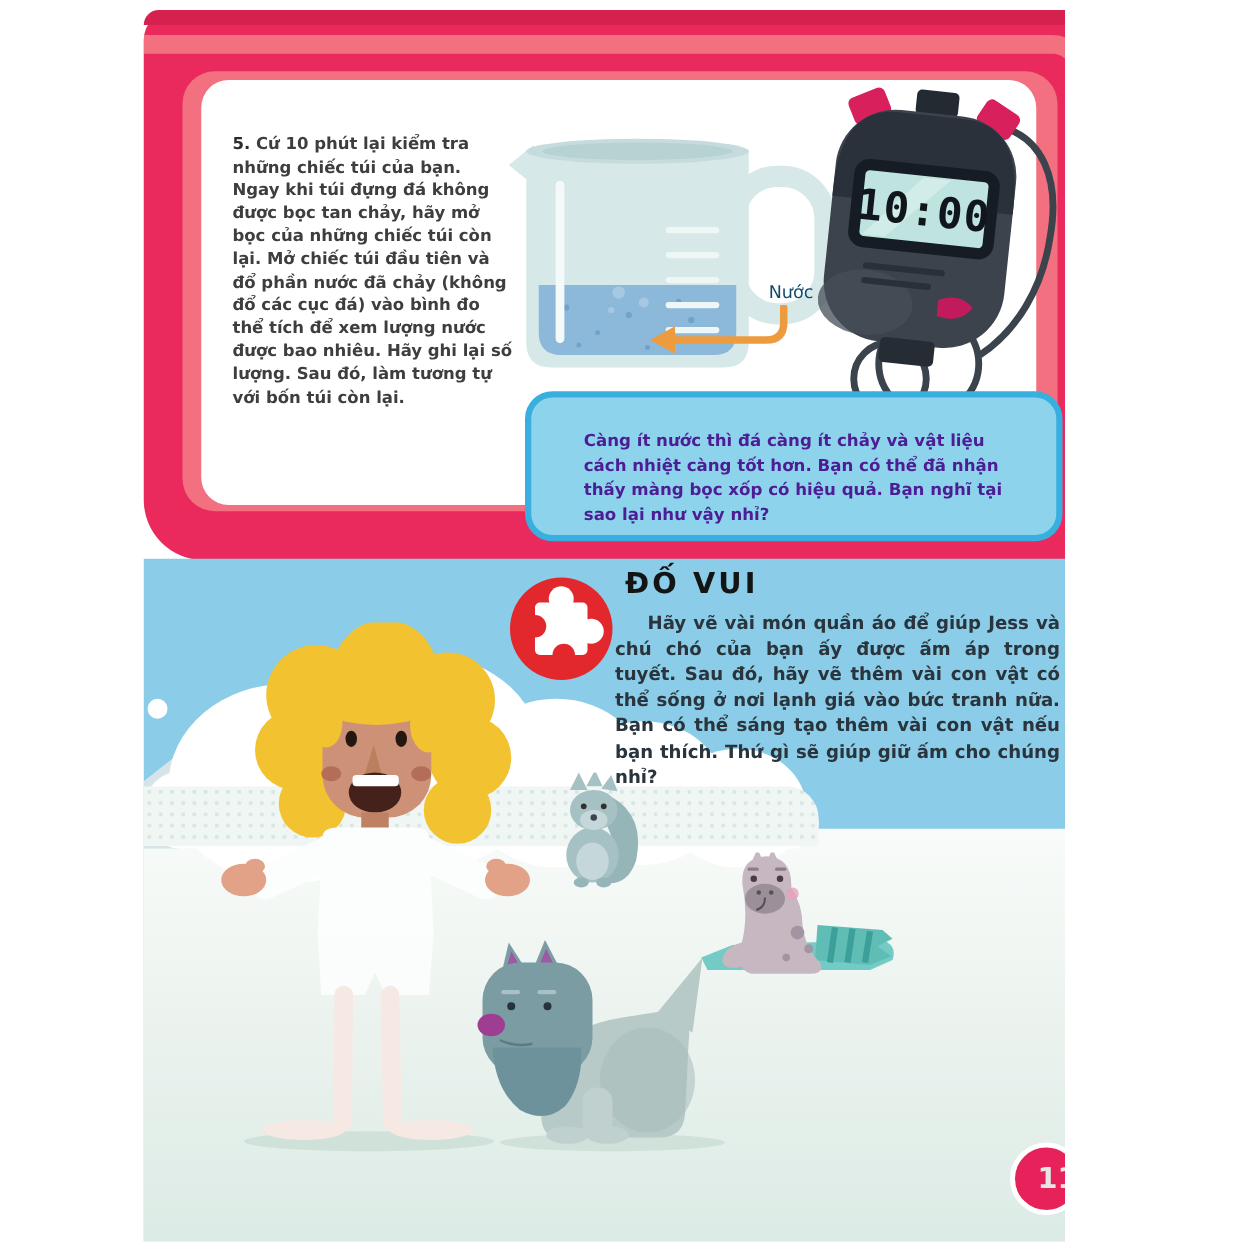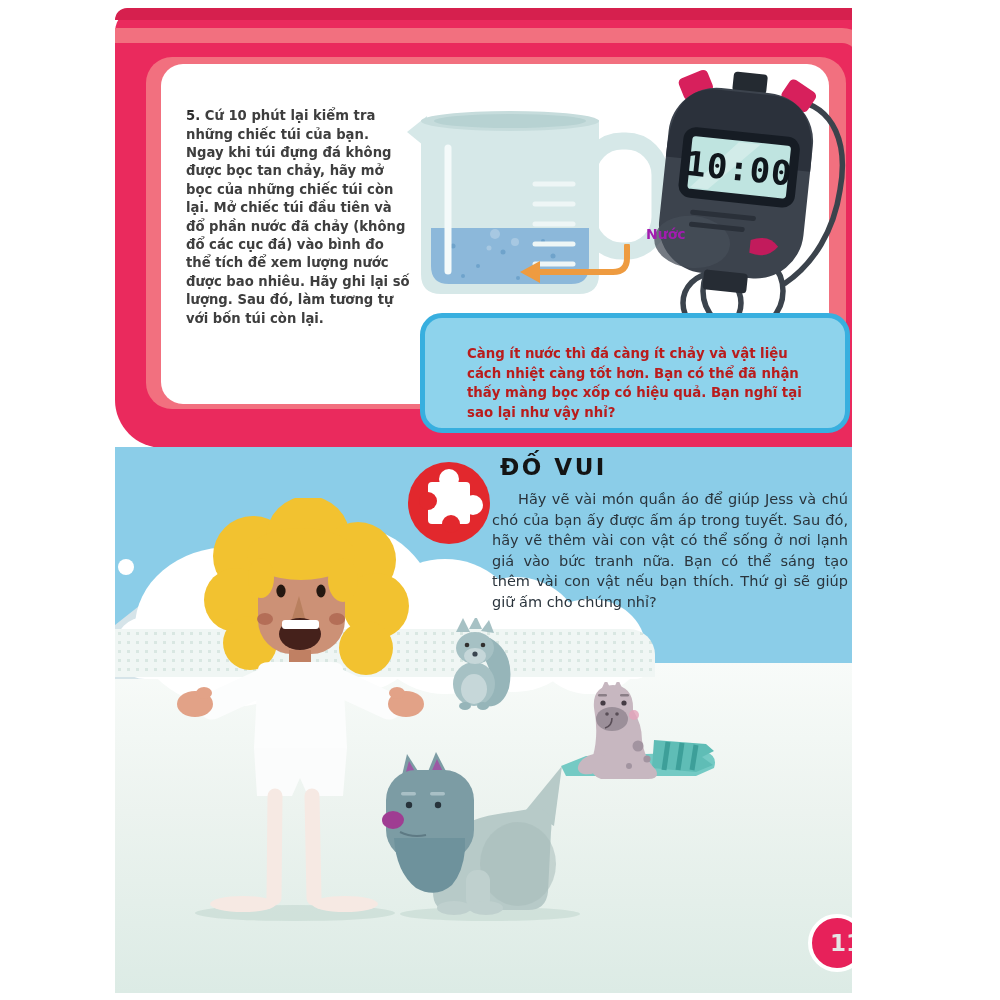--- a/index.html
+++ b/index.html
@@ -22,28 +22,28 @@
     background:#ffffff;border-radius:22px;}
 
   
   .step-text{position:absolute;left:186px;top:94px;width:224px;
     font-size:13.2px;line-height:18.4px;font-weight:600;color:#3e3e3e;}
   .step-text b{font-weight:800;color:#2c2c2c;}
 
   
   .beaker{position:absolute;left:403px;top:106px;}
   .stopwatch{position:absolute;left:638px;top:58px;}
-  .water-label{position:absolute;left:646px;top:226px;font-size:14px;font-weight:700;color:#a21caf;}
+  .water-label{position:absolute;left:615px;top:226px;font-size:14px;font-weight:400;color:#0c4a6e;}
   .arrow{position:absolute;left:518px;top:244px;}
 
   
   .callout{position:absolute;left:420px;top:313px;width:430px;height:120px;box-sizing:border-box;
     background:var(--callout_fill);border:5px solid var(--callout_border);border-radius:22px;
     padding:26px 38px 0 42px;}
-  .callout p{margin:0;font-size:13.3px;line-height:19.5px;font-weight:700;color:#b91c1c;}
+  .callout p{margin:0;font-size:13.3px;line-height:19.5px;font-weight:700;color:#4c1d95;}
 
   
   .scene{position:absolute;left:115px;top:447px;width:787px;height:546px;overflow:hidden;background:var(--sky_blue);}
   .ground{position:absolute;left:0;top:216px;width:100%;height:330px;
     background:linear-gradient(#f8fbf9 0%,#ecf3ef 45%,#dcebe5 100%);}
   .mountains{position:absolute;left:0;top:140px;}
   .cloud{position:absolute;background:#ffffff;border-radius:50%;}
   .cloud-base{position:absolute;background:#ffffff;border-radius:30px;}
   .snow-band{position:absolute;left:0;top:182px;width:540px;height:48px;background:#f0f6f4;
     border-top-right-radius:26px;
@@ -55,21 +55,21 @@
   .squirrel{position:absolute;left:315px;top:171px;}
   .dog{position:absolute;left:263px;top:305px;}
   .seal{position:absolute;left:441px;top:235px;}
 
   
   .quiz-icon{position:absolute;left:408px;top:462px;width:82px;height:82px;border-radius:50%;
     background:var(--icon_red);}
   .quiz-title{position:absolute;left:500px;top:454px;font-size:23px;font-weight:700;
     letter-spacing:2.5px;color:#141414;}
   .quiz-body{position:absolute;left:492px;top:489px;width:356px;margin:0;
-    font-size:14.5px;line-height:20.5px;font-weight:400;color:#2a343c;
+    font-size:14.5px;line-height:20.5px;font-weight:700;color:#2a343c;
     text-align:justify;text-indent:26px;}
 
   
   .page-badge{position:absolute;left:808px;top:914px;width:50px;height:50px;border-radius:50%;
     background:var(--badge_pink);border:4px solid #ffffff;box-sizing:content-box;
     display:flex;align-items:center;justify-content:flex-end;
     font-size:23px;font-weight:800;color:#e5e5e5;}
 </style>
 </head>
 <body>

